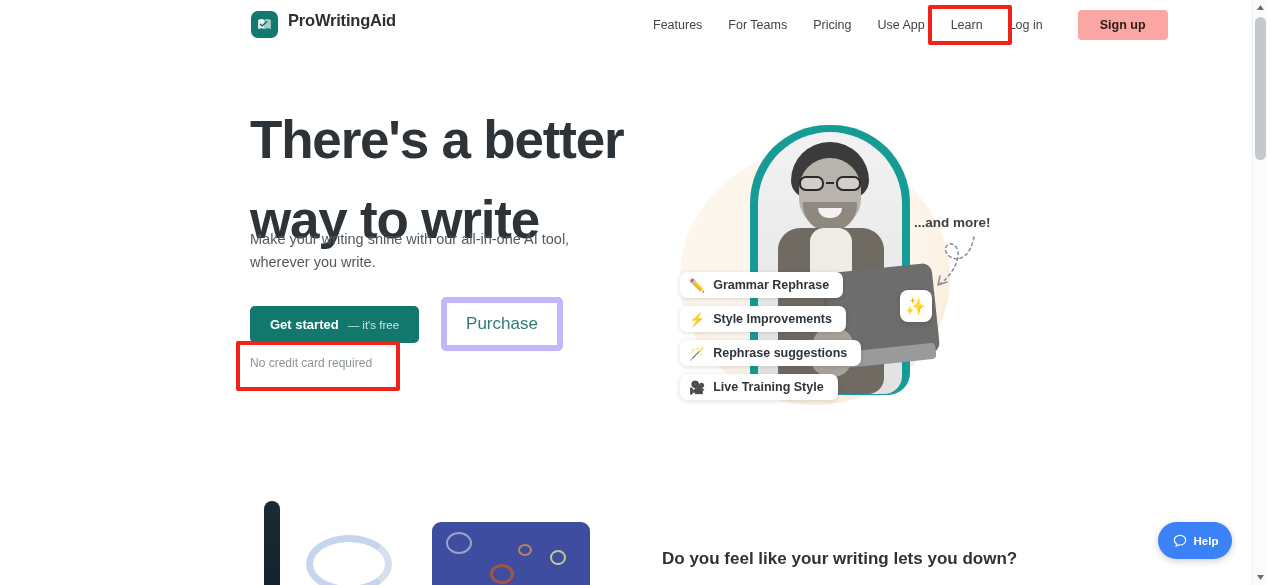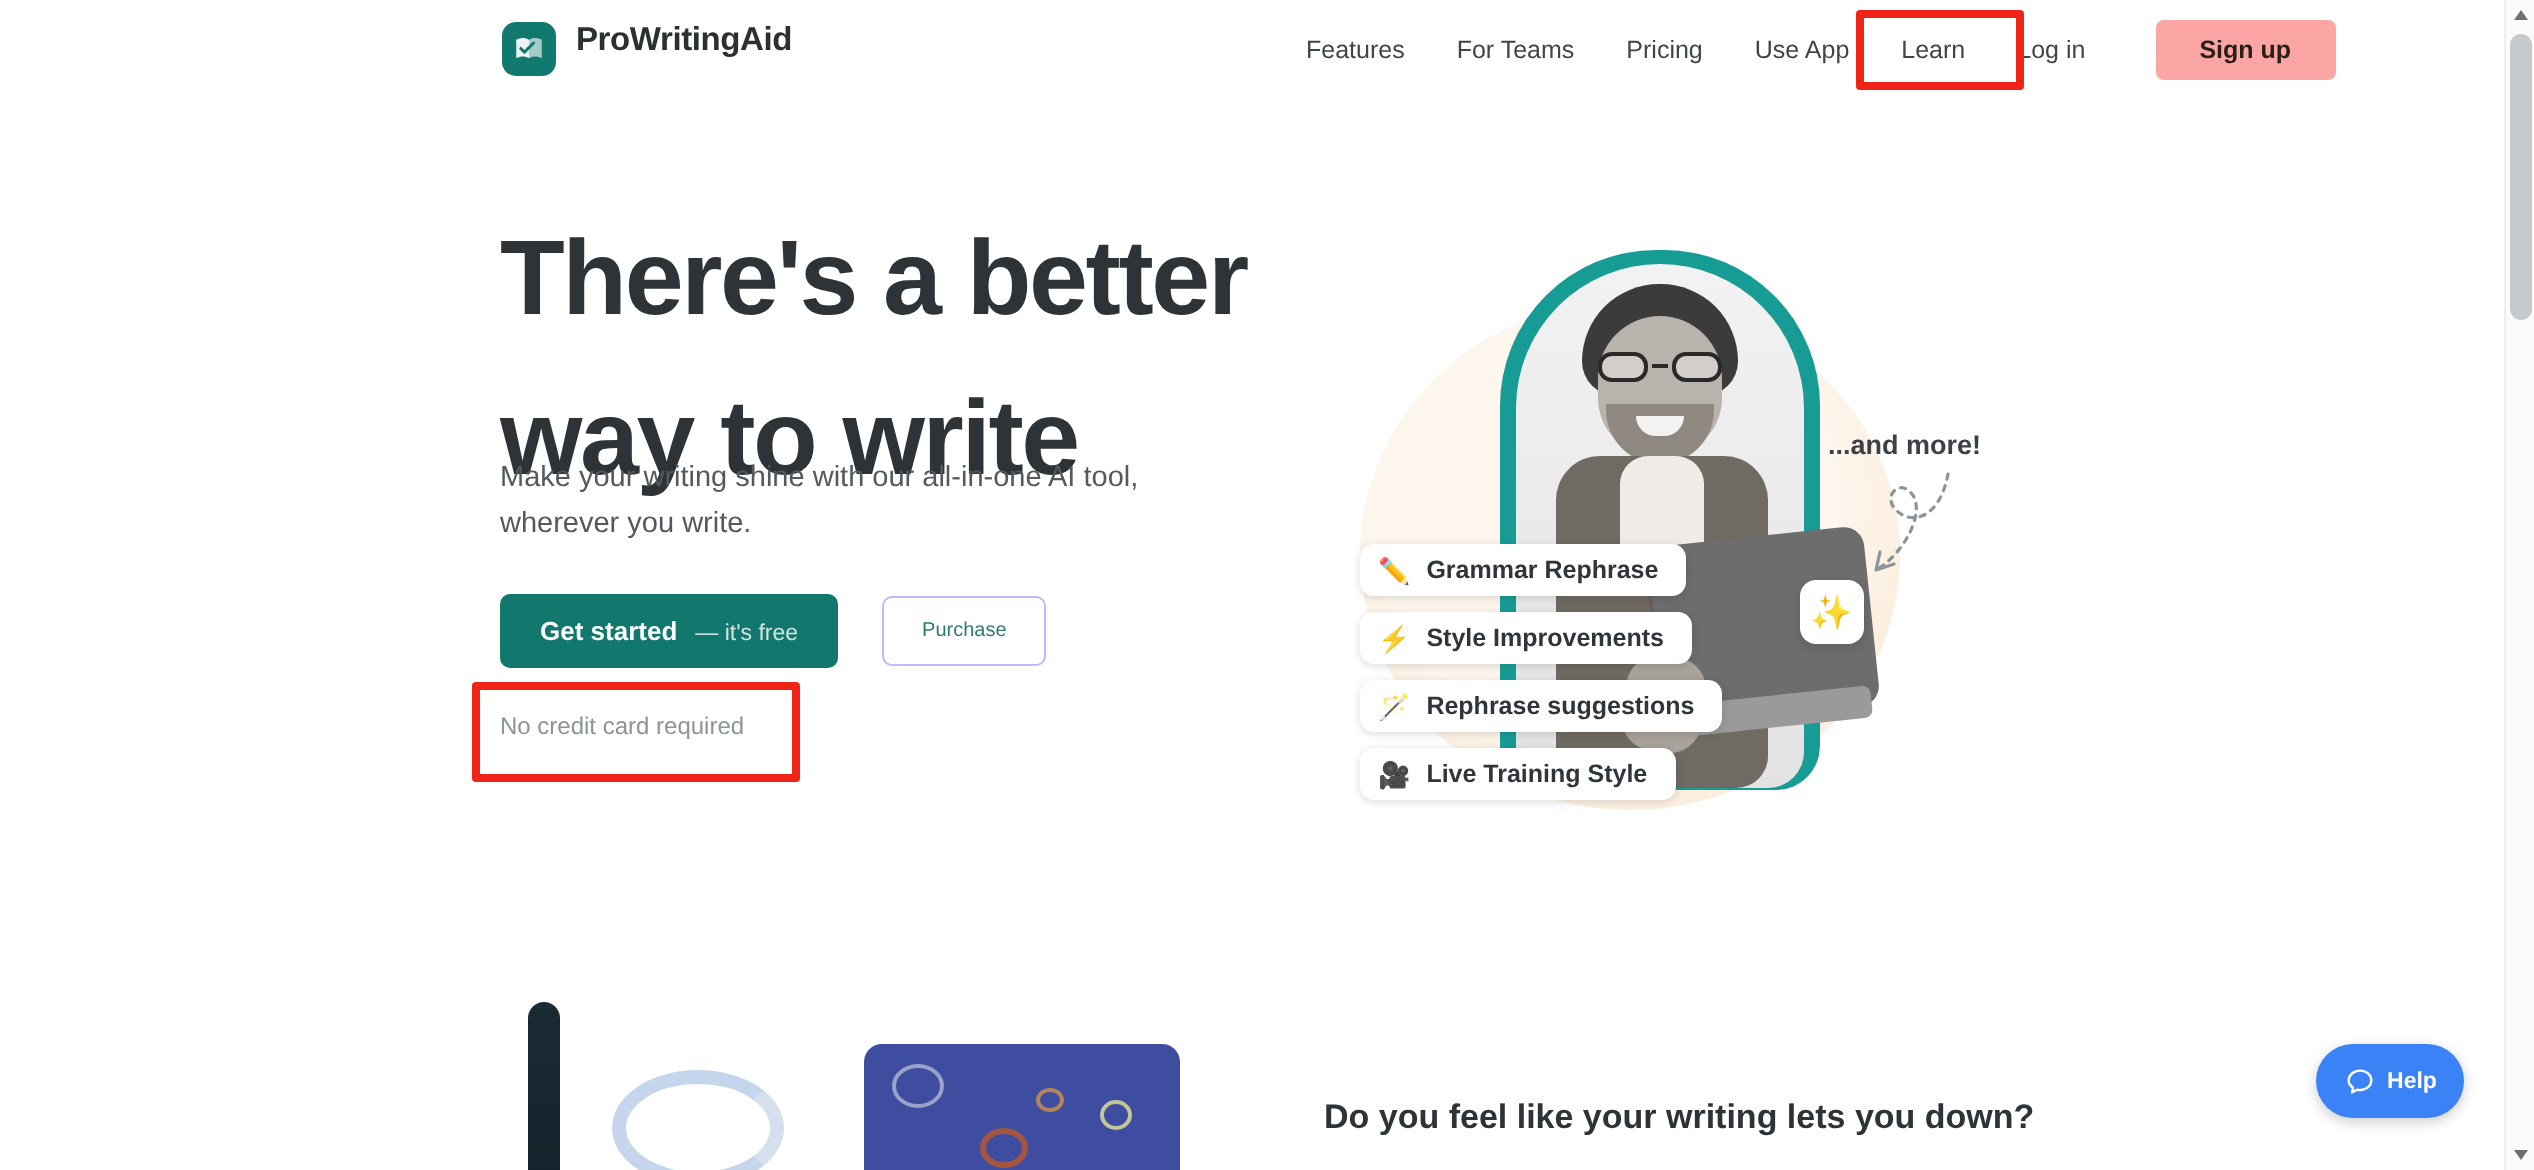--- a/index.html
+++ b/index.html
@@ -131,24 +131,24 @@
     font-family: "Liberation Sans", sans-serif;
     cursor: pointer;
     white-space: nowrap;
     display: inline-flex; align-items: baseline; gap: 9px;
   }
   .btn-primary .lbl { font-weight: bold; }
   .btn-primary .free { font-size: 11.5px; color: #cfe4e1; font-weight: normal; }
   .btn-secondary {
     background: #ffffff;
     color: #2f7a72;
-    border: 1px solid #c4b5fd;
+    border: 6px solid #c4b5fd;
     border-radius: 5px;
     padding: 11px 19px;
-    font-size: 10px;
+    font-size: 17px;
     font-family: "Liberation Sans", sans-serif;
     cursor: pointer;
     white-space: nowrap;
   }
   
   .annot-cta {
     position: absolute;
     left: 236px; top: 291px;
     width: 164px; height: 50px;
     border: 4px solid #ef2316;

